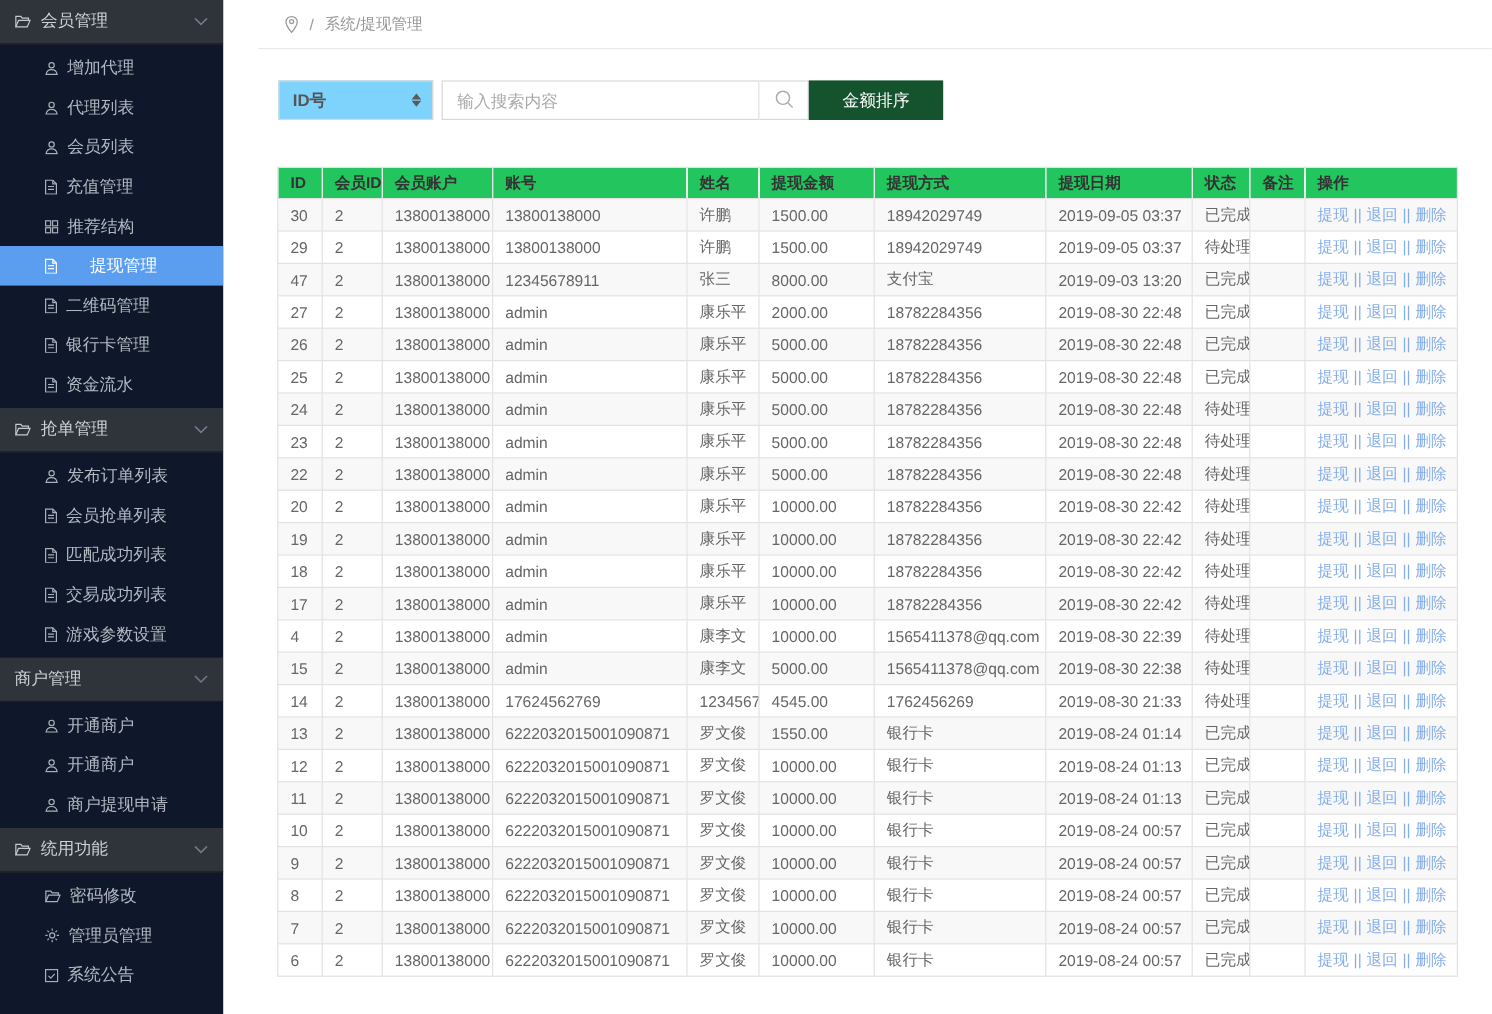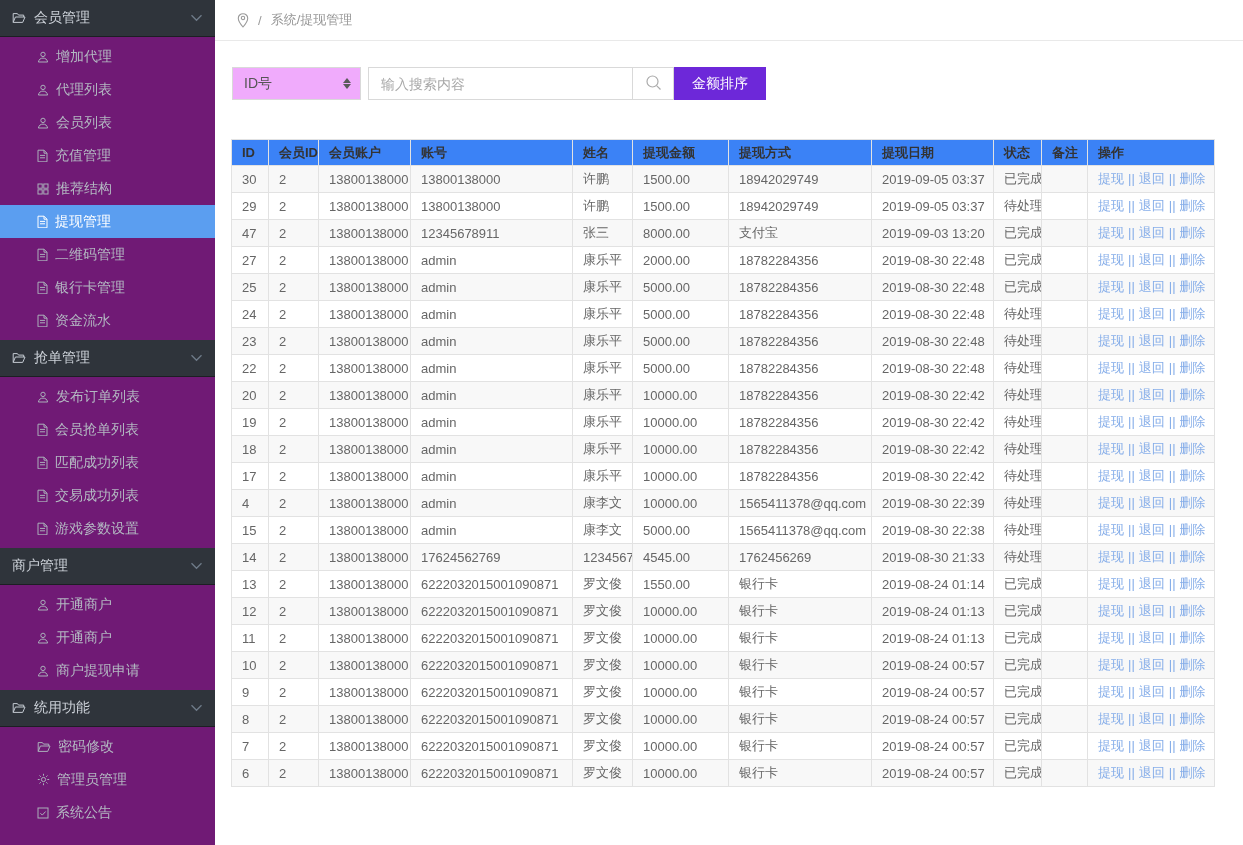--- a/index.html
+++ b/index.html
@@ -1,64 +1,64 @@
 <!DOCTYPE html>
 <html><head>
 <meta charset="utf-8">
 <style>
   * { margin:0; padding:0; box-sizing:border-box; }
   html,body { width:1243px; height:845px; overflow:hidden; background:#fff;
               font-family:"Liberation Sans","DejaVu Sans",sans-serif; }
 
   
-  .sidebar { position:absolute; left:0; top:0; width:215px; height:845px;
-             background:#701a75; overflow:hidden; }
+  .sidebar { position:absolute; left:0; top:0; width:186px; height:845px;
+             background:#0f172a; overflow:hidden; }
   .group-header { height:37px; background:#2f343b; display:flex; align-items:center;
                   padding:0 12px; color:#cdd2d9; font-size:14px; cursor:pointer;
                   border-bottom:1px solid #1c1f23; }
   .group-header .gh-icon { display:flex; margin-right:8px; color:#c3c9d1; }
   .group-header .chev { margin-left:auto; color:#6f7b89; display:flex; }
   .group-items { padding:3px 0; }
   .side-item { height:33px; display:flex; align-items:center; padding-left:37px;
                color:#b3b9c2; font-size:14px; cursor:pointer; }
   .side-item .it-icon { display:flex; margin-right:7px; color:#aab0ba; }
-  .side-item.selected { background:#5b9ef0; color:#fff; }
+  .side-item.selected { background:#5b9ef0; color:#fff;gap:20px; }
   .side-item.selected .it-icon { color:#fff; }
 
   
   .main { position:absolute; left:215px; top:0; width:1028px; height:845px; background:#fff; }
   .breadcrumb-bar { height:41px; border-bottom:1px solid #e9e9e9; display:flex;
                     align-items:center; padding-left:22px; color:#979797; font-size:13px; }
   .breadcrumb-bar .pin { display:flex; color:#9a9a9a; margin-right:9px; }
   .breadcrumb-bar .sep { margin-right:9px; color:#9a9a9a; }
 
   .toolbar { display:flex; align-items:stretch; margin:26px 0 0 17px; height:33px; }
-  .select-box { width:129px; border:1px solid #d9d9d9; background:#f0abfc; display:flex;
+  .select-box { width:129px; border:1px solid #d9d9d9; background:#7dd3fc; display:flex;
                 align-items:center; justify-content:space-between; padding:0 9px 0 11px;
-                color:#555; font-size:14px; cursor:pointer; }
+                color:#555; font-size:14px; cursor:pointer;font-weight:bold; }
   .select-box .arrows { display:flex; flex-direction:column; gap:1px; }
   .select-box .arrows i { width:0; height:0; border-left:4px solid transparent;
                           border-right:4px solid transparent; display:block; }
   .select-box .arrows i.up { border-bottom:5px solid #5a5a5a; }
   .select-box .arrows i.dn { border-top:5px solid #5a5a5a; }
   .input-group { display:flex; margin-left:7px; }
   .search-input { width:265px; border:1px solid #d9d9d9; padding:0 12px; font-size:14px;
                   color:#404040; outline:none; }
   .search-input::placeholder { color:#a9a9a9; }
   .search-icon-btn { width:41px; border:1px solid #d9d9d9; border-left:none; background:#fff;
                      display:flex; align-items:center; justify-content:center; cursor:pointer;
                      color:#ababab; }
-  .sort-btn { width:92px; border:none; background:#6d28d9; color:#fff; font-size:14px;
+  .sort-btn { width:112px; border:none; background:#14532d; color:#fff; font-size:14px;
               cursor:pointer; }
 
   .data-table { border-collapse:collapse; table-layout:fixed; width:983px;
                 margin:39px 0 0 16px; font-size:13px; }
   .data-table th, .data-table td { border:1px solid #e2e2e2; padding:0 4px 0 10px;
                 white-space:nowrap; overflow:hidden; text-align:left; }
-  .data-table th { height:26px; color:#333; font-weight:bold; background:#3b82f6;margin-top:44px; }
+  .data-table th { height:26px; color:#333; font-weight:bold; background:#22c55e;margin-top:44px; }
   .data-table td { height:27px; color:#666; }
   .data-table tbody tr:nth-child(odd) { background:#f8f8f8; }
   .op-link { color:#85ade9; text-decoration:none; cursor:pointer; }
   .op-sep  { color:#85ade9; margin:0 4px; }
 </style>
 </head>
 <body>
 
 <aside class="sidebar">
   <div id="sidebar-groups">
@@ -425,20 +425,33 @@
           <td>admin</td>
           <td>康乐平</td>
           <td>2000.00</td>
           <td>18782284356</td>
           <td>2019-08-30 22:48</td>
           <td>已完成</td>
           <td></td>
           <td><a class="op-link">提现</a><span class="op-sep">||</span><a class="op-link">退回</a><span class="op-sep">||</span><a class="op-link">删除</a></td>
         </tr>
         <tr>
+          <td>26</td>
+          <td>2</td>
+          <td>13800138000</td>
+          <td>admin</td>
+          <td>康乐平</td>
+          <td>5000.00</td>
+          <td>18782284356</td>
+          <td>2019-08-30 22:48</td>
+          <td>已完成</td>
+          <td></td>
+          <td><a class="op-link">提现</a><span class="op-sep">||</span><a class="op-link">退回</a><span class="op-sep">||</span><a class="op-link">删除</a></td>
+        </tr>
+        <tr>
           <td>25</td>
           <td>2</td>
           <td>13800138000</td>
           <td>admin</td>
           <td>康乐平</td>
           <td>5000.00</td>
           <td>18782284356</td>
           <td>2019-08-30 22:48</td>
           <td>已完成</td>
           <td></td>

